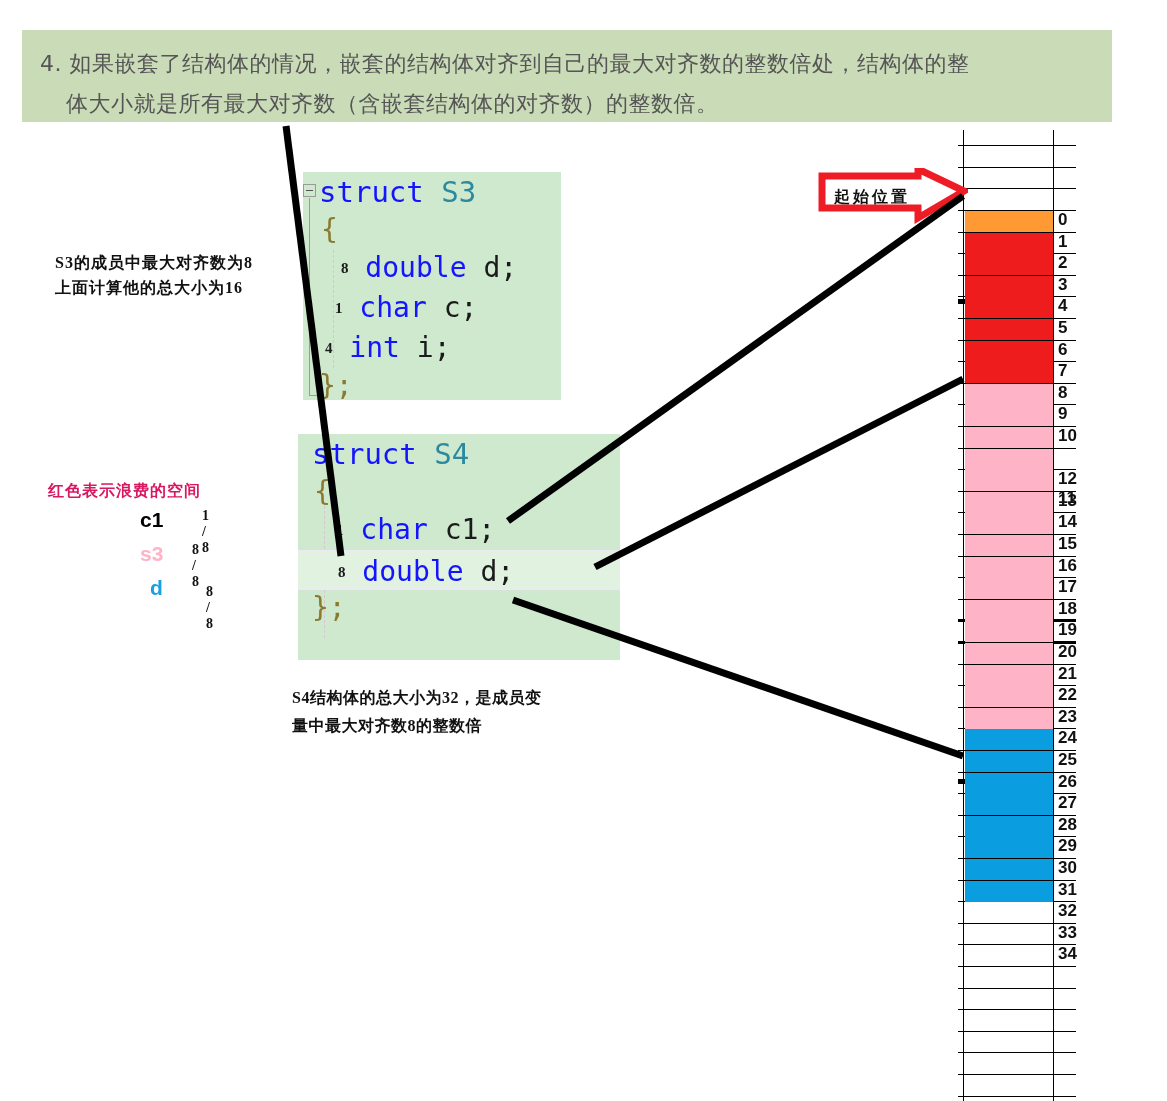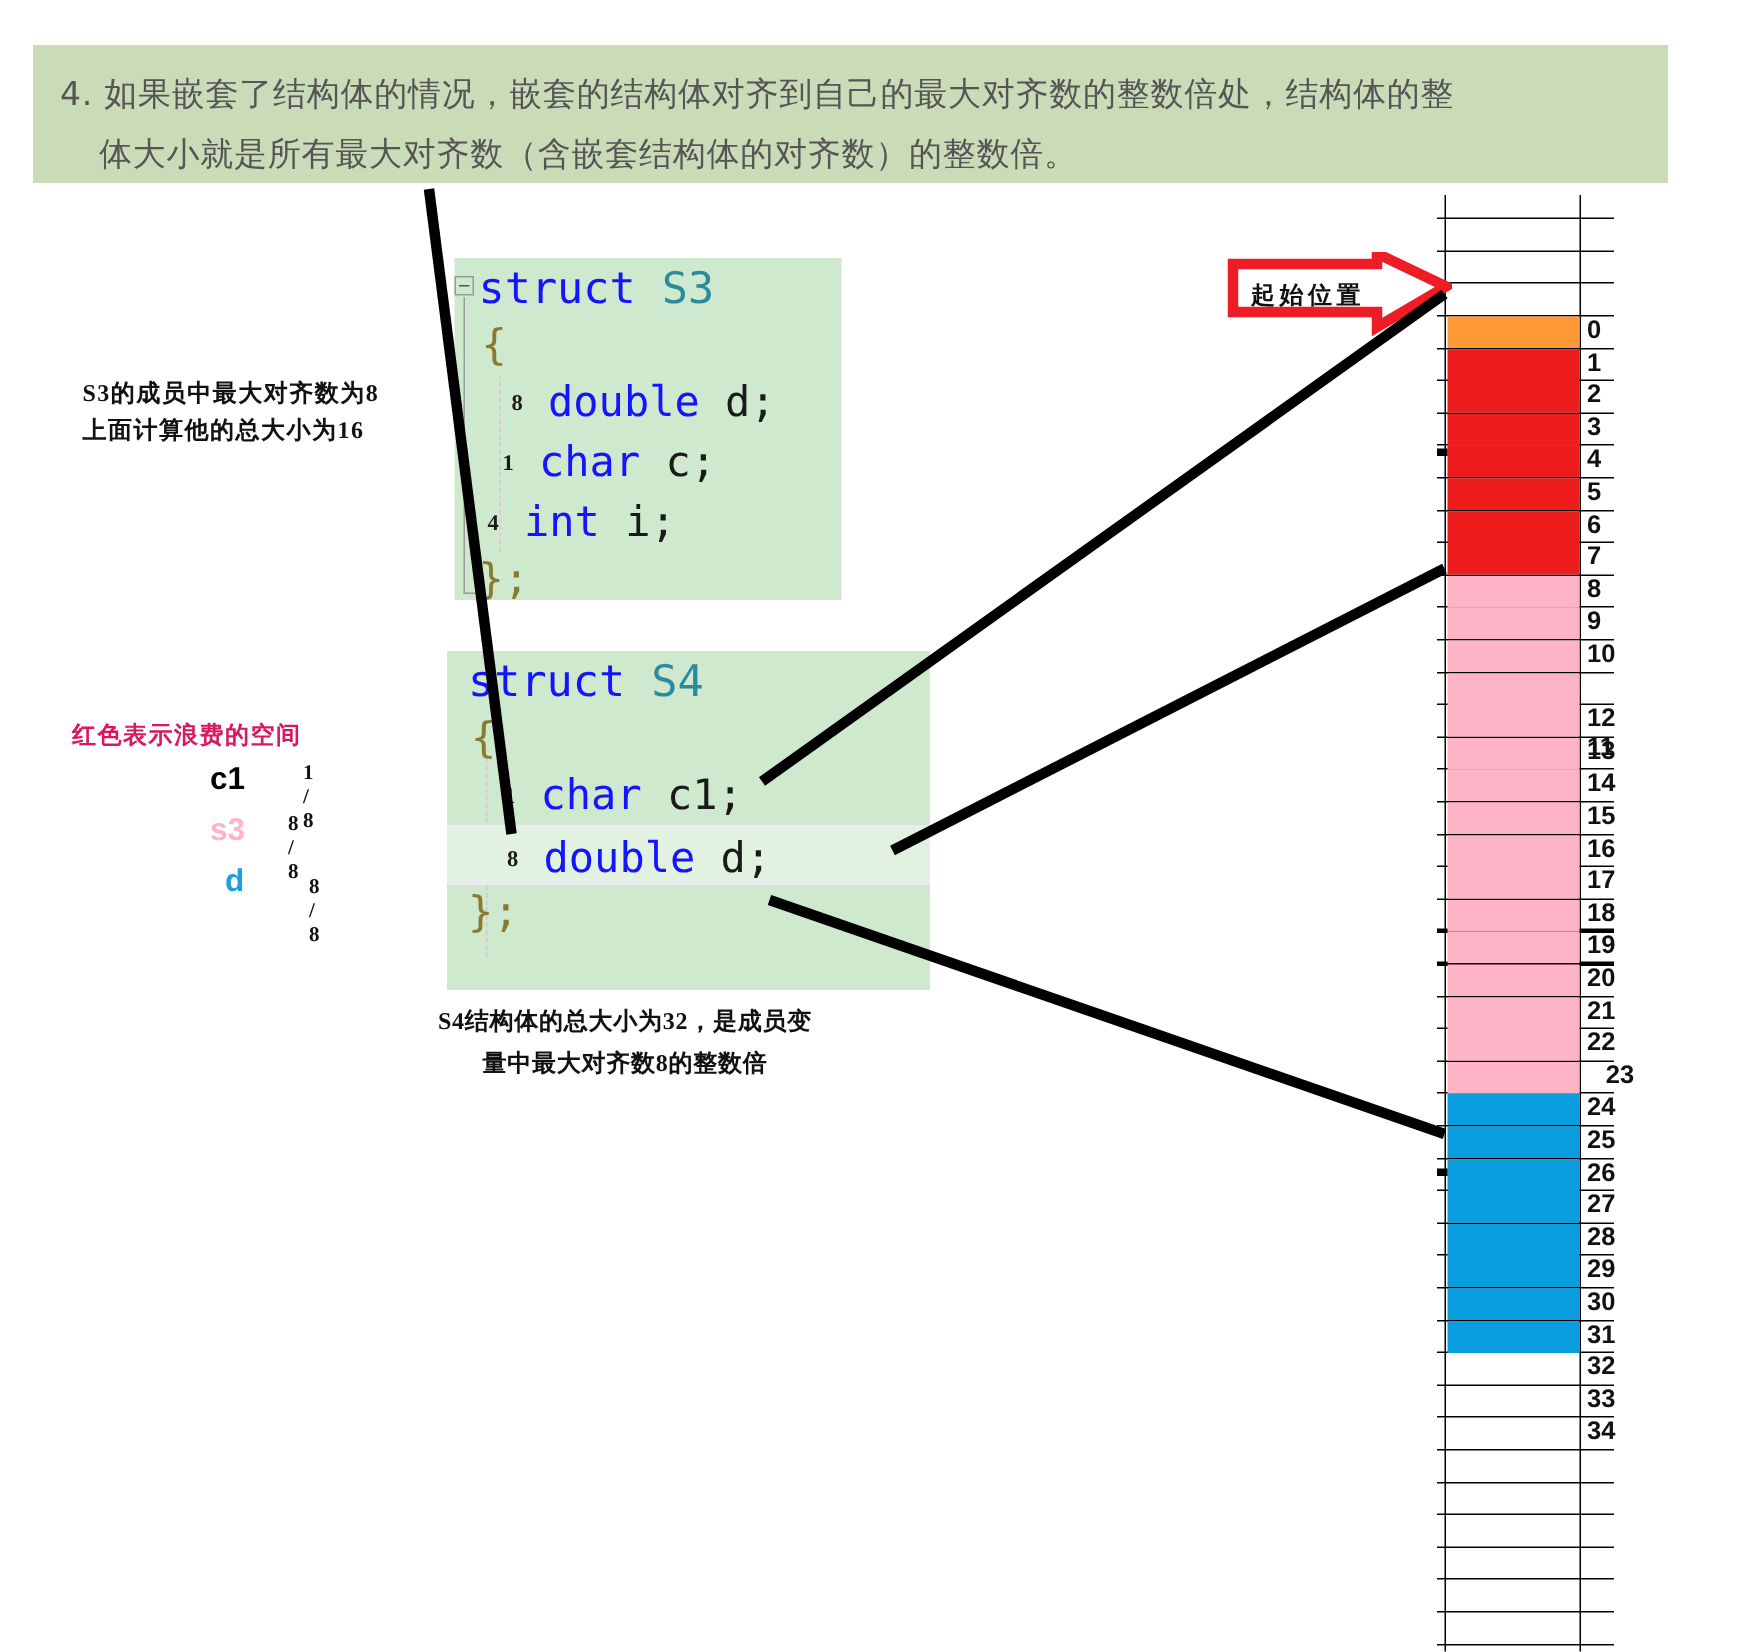--- a/index.html
+++ b/index.html
@@ -121,21 +121,21 @@
     font-family: "Liberation Serif", serif;
     font-weight: bold;
     font-size: 16px;
     color: #111111;
     line-height: 25px;
     white-space: nowrap;
     letter-spacing: 1px;
   }
   #note-s3 { left: 55px; top: 250px; }
   #note-red { left: 48px; top: 478px; color: #d81860; }
-  #note-s4 { left: 292px; top: 668px; line-height: 28px; letter-spacing: 0.5px; text-align: center; }
+  #note-s4 { left: 292px; top: 684px; line-height: 28px; letter-spacing: 0.5px; }
 
   
   #legend { position: absolute; left: 140px; top: 508px; }
   .legend-row { position: relative; height: 34px; }
   .legend-name {
     position: absolute;
     left: 0;
     font-family: "Liberation Sans", sans-serif;
     font-weight: bold;
     font-size: 21px;
@@ -413,21 +413,21 @@
       <div class="rownum" style="top: 359.8px;">13</div>
       <div class="rownum" style="top: 381.4px;">14</div>
       <div class="rownum" style="top: 403px;">15</div>
       <div class="rownum" style="top: 424.6px;">16</div>
       <div class="rownum" style="top: 446.2px;">17</div>
       <div class="rownum" style="top: 467.8px;">18</div>
       <div class="rownum" style="top: 489.4px;">19</div>
       <div class="rownum" style="top: 511px;">20</div>
       <div class="rownum" style="top: 532.6px;">21</div>
       <div class="rownum" style="top: 554.2px;">22</div>
-      <div class="rownum" style="top: 575.8px; text-align: center;">23</div>
+      <div class="rownum" style="top: 575.8px;">23</div>
       <div class="rownum" style="top: 597.4px;">24</div>
       <div class="rownum" style="top: 619px;">25</div>
       <div class="rownum" style="top: 640.6px;">26</div>
       <div class="rownum" style="top: 662.2px;">27</div>
       <div class="rownum" style="top: 683.8px;">28</div>
       <div class="rownum" style="top: 705.4px;">29</div>
       <div class="rownum" style="top: 727px;">30</div>
       <div class="rownum" style="top: 748.6px;">31</div>
       <div class="rownum" style="top: 770.2px;">32</div>
       <div class="rownum" style="top: 791.8px;">33</div>

